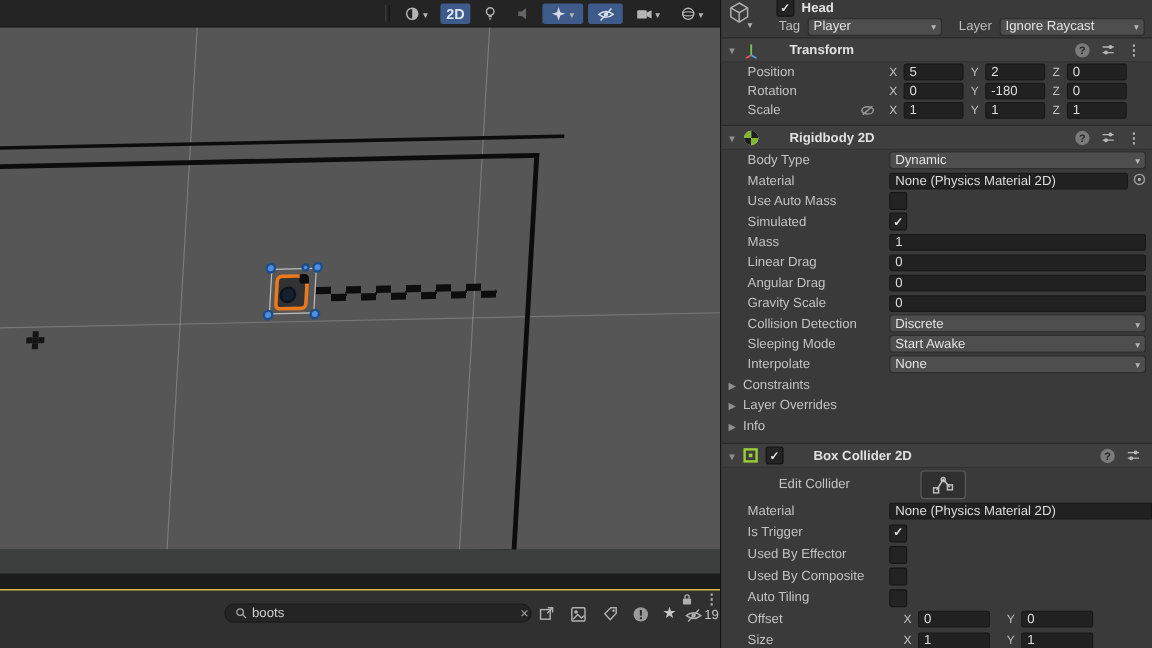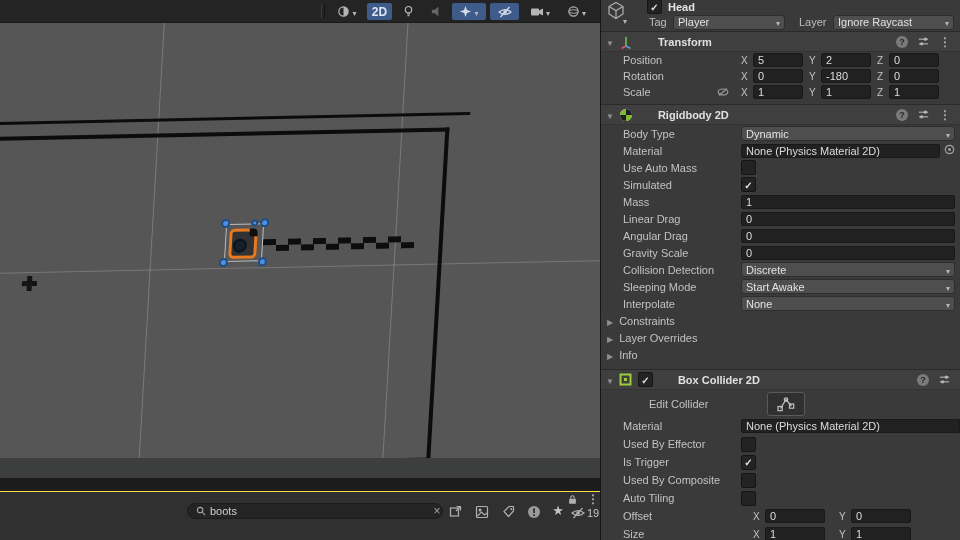--- a/index.html
+++ b/index.html
@@ -465,31 +465,31 @@
         </div>
       </div>
     </div>
     <div class="irow bcrow">
       <span class="ilabel">Material</span>
       <div class="ivalue" style="padding-right:0">
         <span class="din wide matfield" style="border-radius:2px 0 0 2px">None (Physics Material 2D)</span>
       </div>
     </div>
     <div class="irow bcrow">
-      <span class="ilabel">Used By Effector</span>
-      <div class="ivalue">
-          <div class="cbox"></div>
-        </div>
-    </div>
-    <div class="irow bcrow">
       <span class="ilabel">Is Trigger</span>
       <div class="ivalue">
           <div class="cbox checked">
             <span class="mark"></span>
           </div>
+        </div>
+    </div>
+    <div class="irow bcrow">
+      <span class="ilabel">Used By Effector</span>
+      <div class="ivalue">
+          <div class="cbox"></div>
         </div>
     </div>
     <div class="irow bcrow">
       <span class="ilabel">Used By Composite</span>
       <div class="ivalue">
           <div class="cbox"></div>
         </div>
     </div>
     <div class="irow bcrow">
       <span class="ilabel">Auto Tiling</span>

